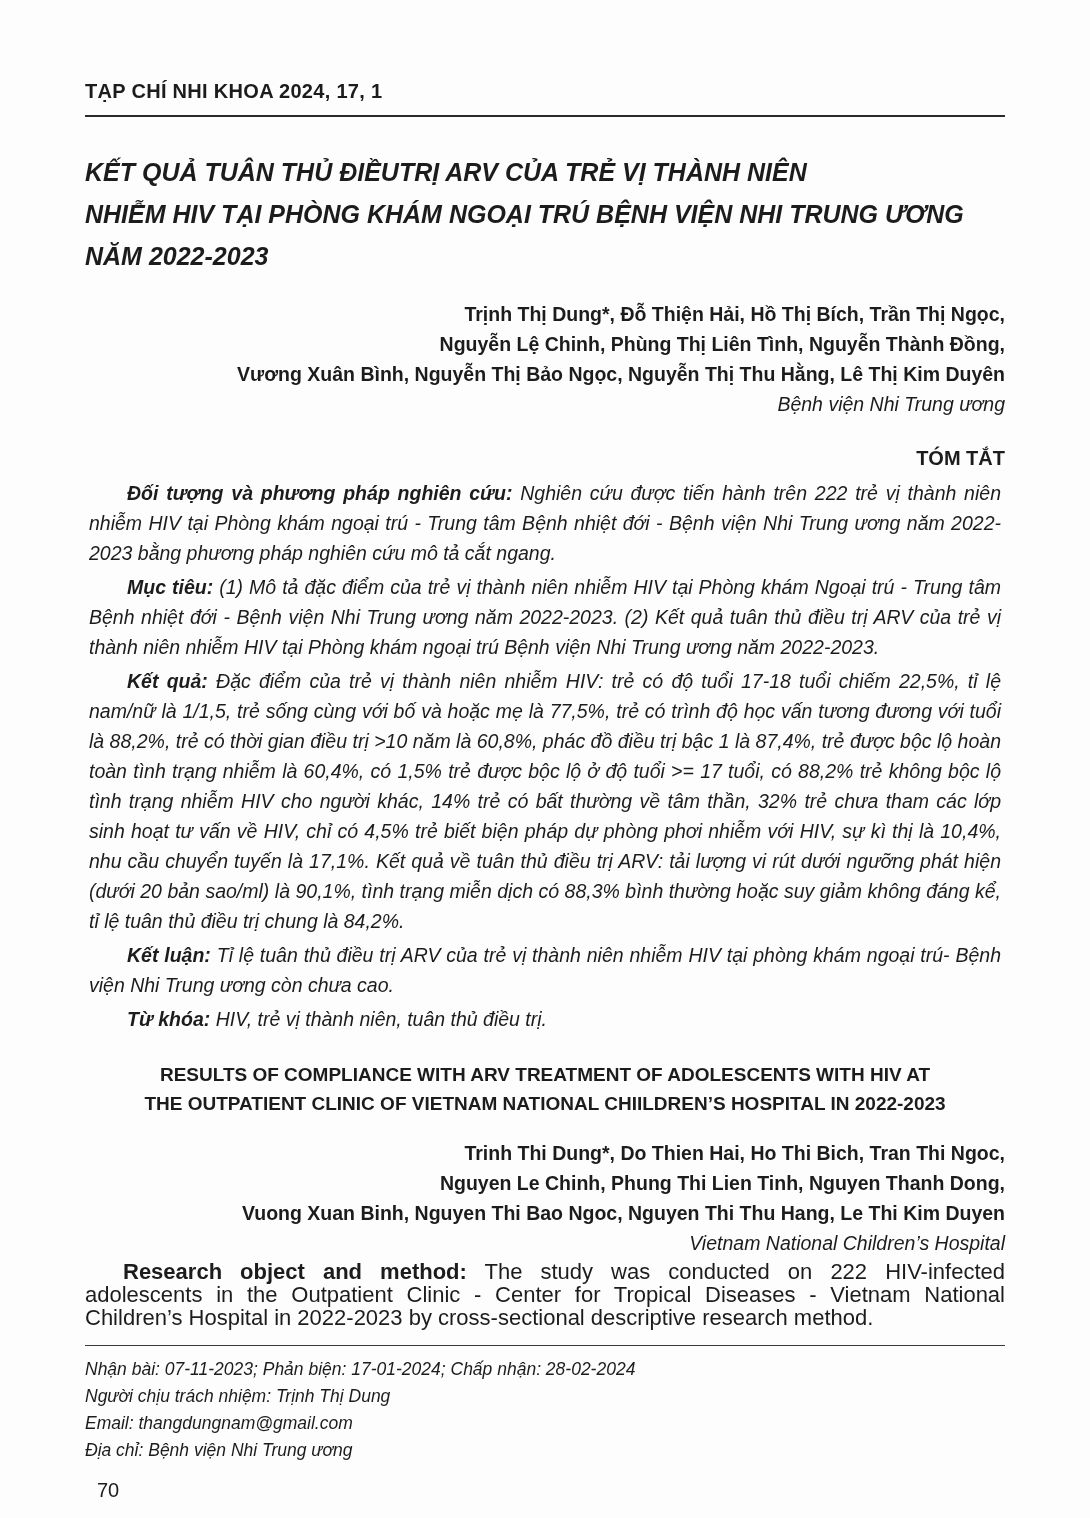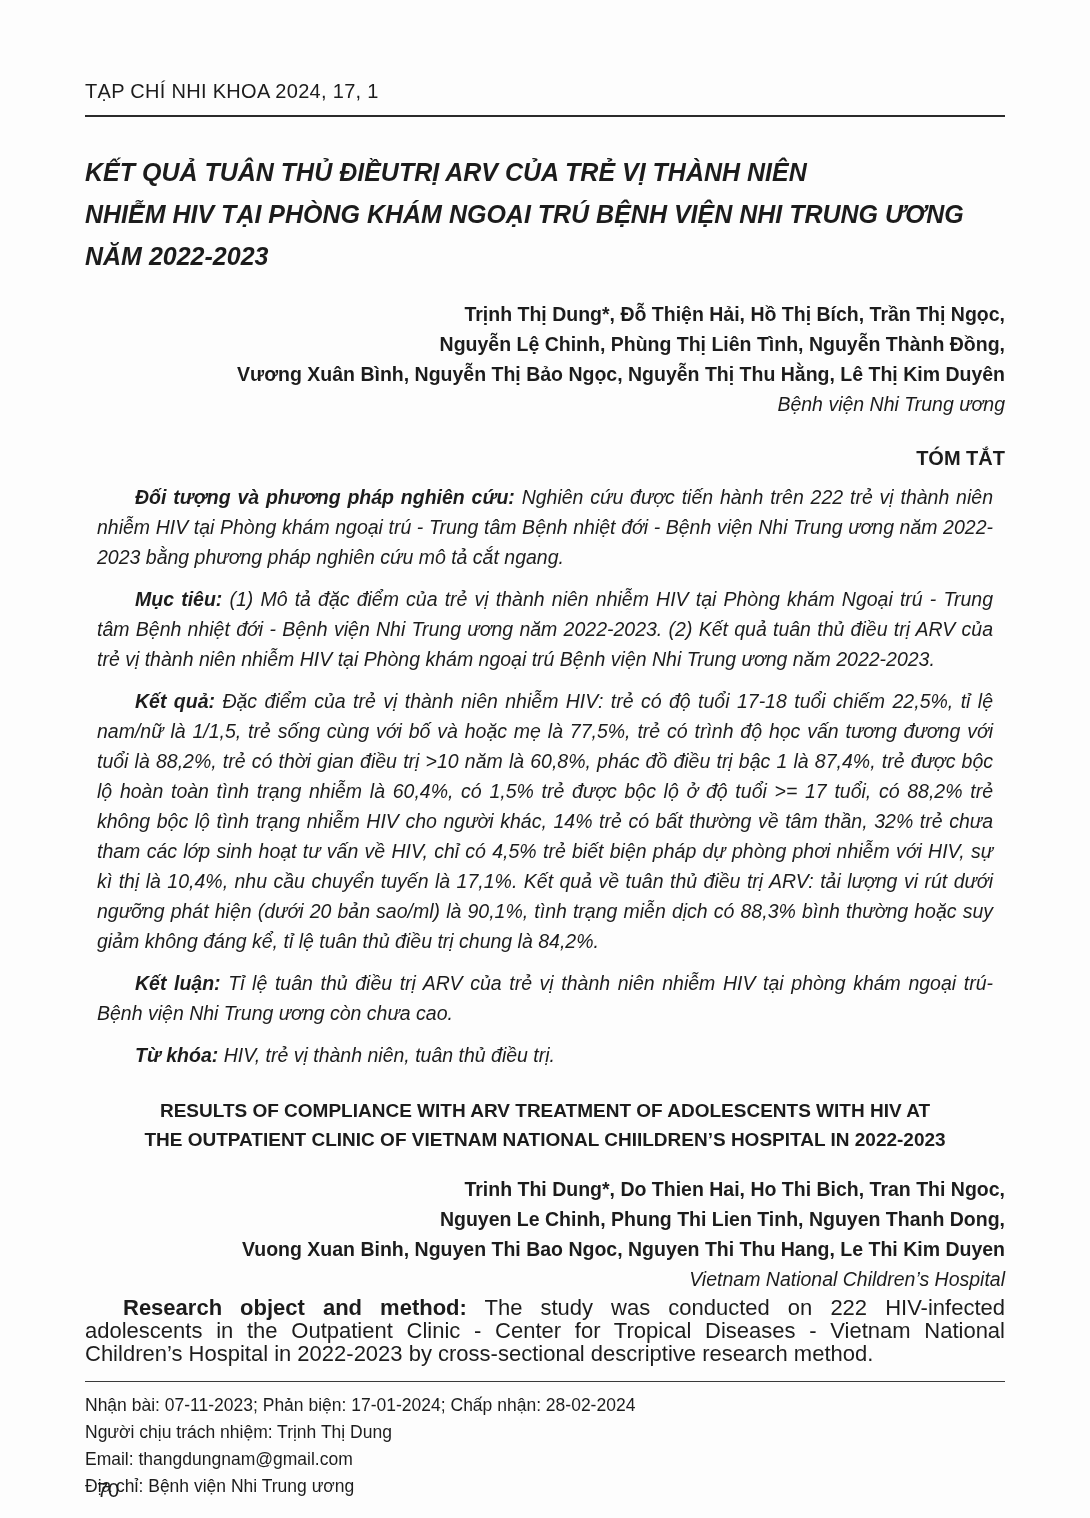--- a/index.html
+++ b/index.html
@@ -13,21 +13,21 @@
     height: 1518px;
     margin: 0 auto;
     background: #fdfdfd;
     color: #1c1c1c;
     font-family: "Liberation Sans", sans-serif;
     box-sizing: border-box;
     padding: 80px 85px 0 85px;
     overflow: hidden;
   }
   .journal-name {
-    font-weight: normal;
+    font-weight: bold;
     font-size: 20px;
     letter-spacing: 0.3px;
   }
   .header-rule {
     border: none;
     border-top: 2px solid #2b2b2b;
     margin: 12px 0 0 0;
   }
   .title-vi {
     margin-top: 34px;
@@ -49,21 +49,21 @@
     font-size: 19.5px;
     line-height: 30px;
   }
   .abstract-heading {
     margin: 28px 0 8px 0;
     text-align: right;
     font-weight: bold;
     font-size: 20px;
   }
   .abstract p {
-    margin: 12px;
+    margin: 4px;
     font-style: italic;
     font-size: 19.5px;
     line-height: 30px;
     text-align: justify;
     text-indent: 38px;
   }
   .lead {
     font-weight: bold;
   }
   .title-en {
@@ -82,20 +82,21 @@
     line-height: 23px;
     text-align: justify;
     text-indent: 38px;
   }
   .footnote-rule {
     border: none;
     border-top: 1px solid #3a3a3a;
     margin: 16px 0 10px 0;
   }
   .footnotes div {
+    font-style: italic;
     font-size: 17.5px;
     line-height: 27px;
   }
   .page-number {
     position: absolute;
     left: 97px;
     bottom: 16px;
     font-size: 20px;
   }
 </style>

